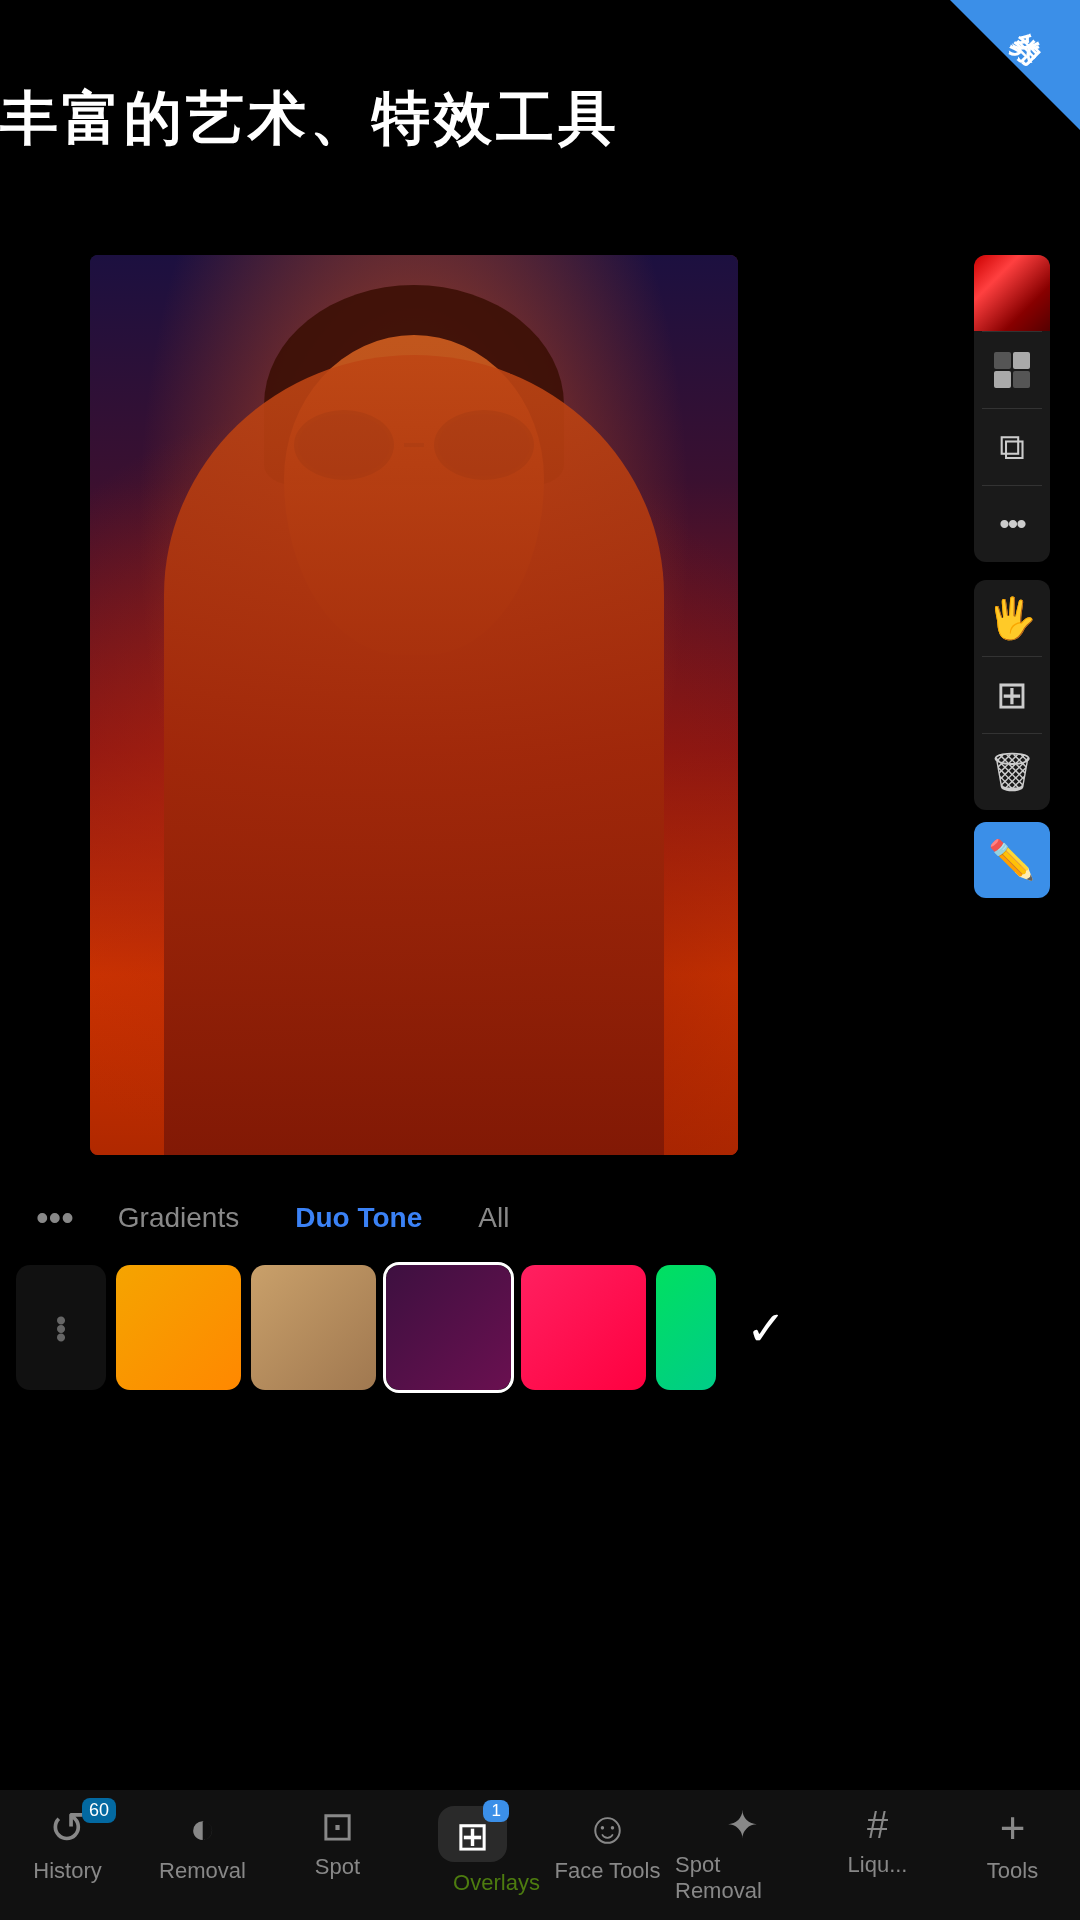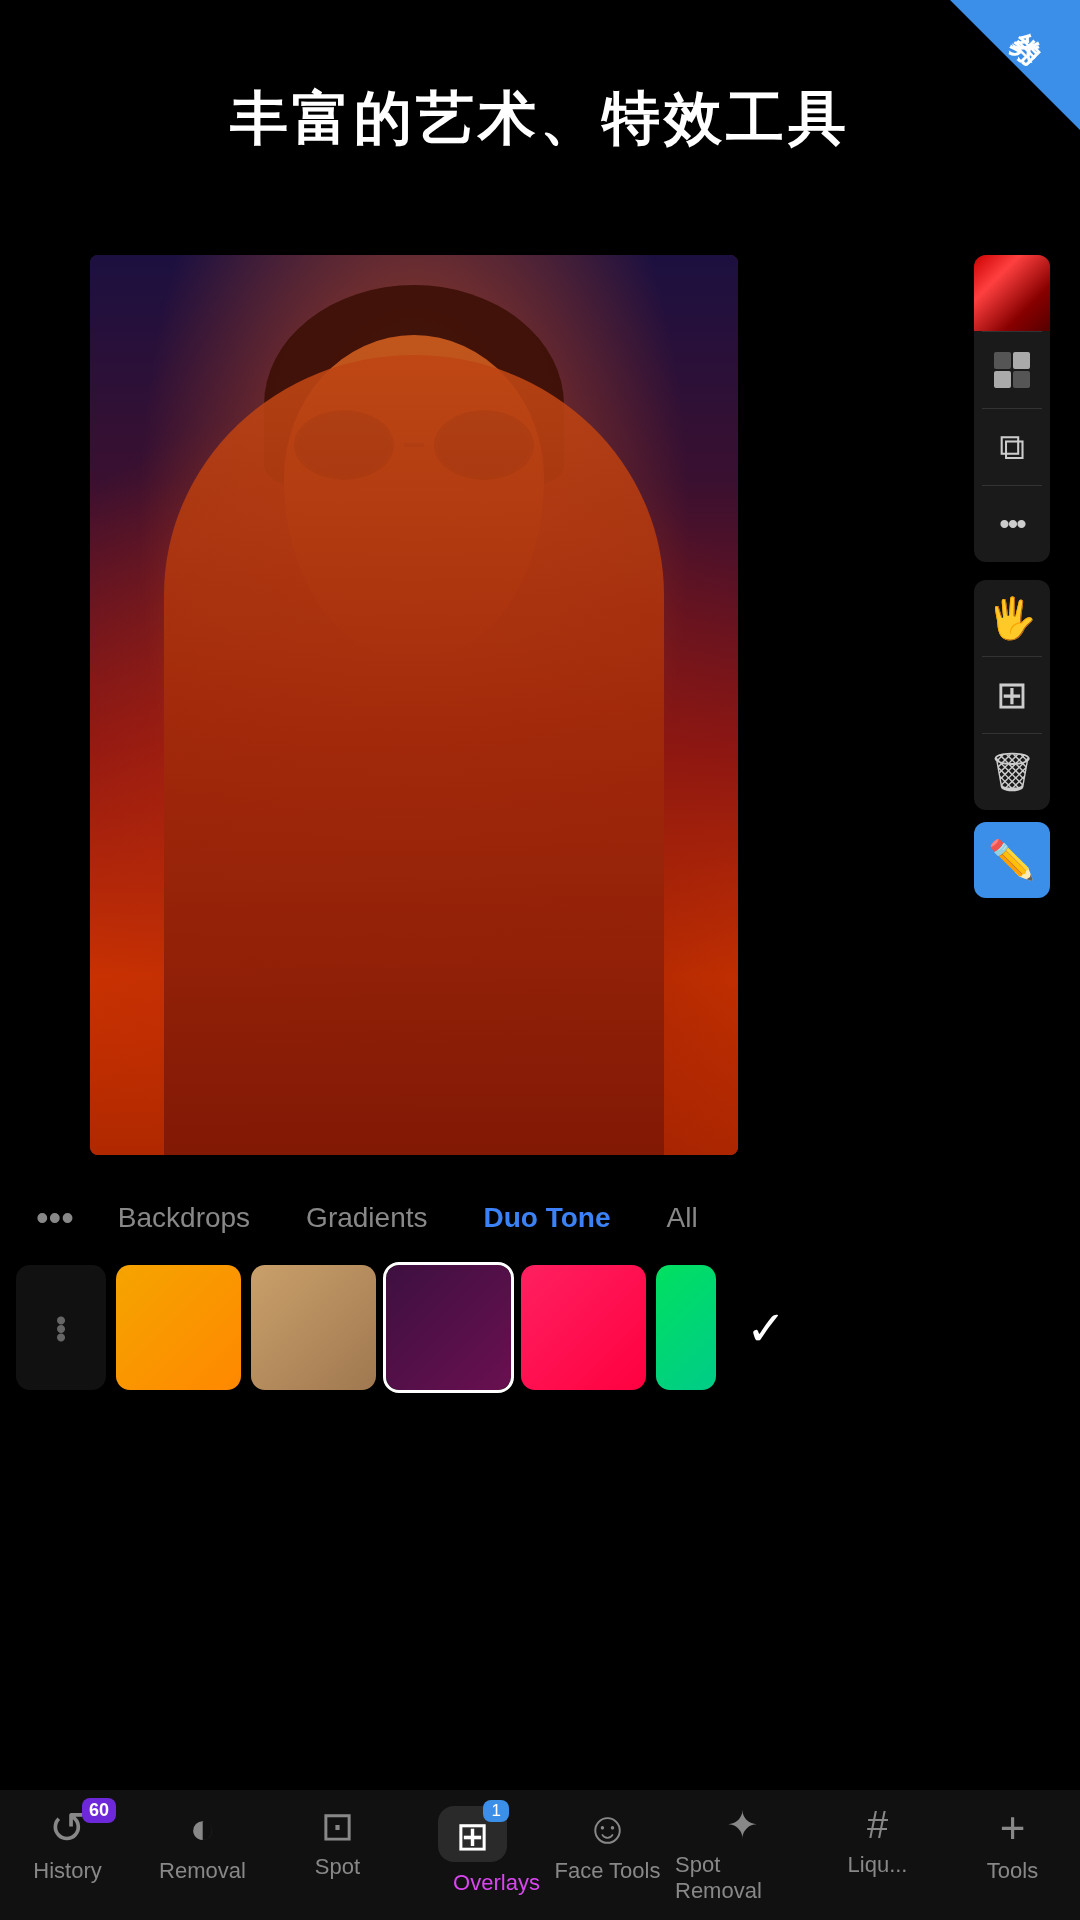--- a/index.html
+++ b/index.html
@@ -36,21 +36,21 @@
       writing-mode: vertical-rl;
       letter-spacing: 2px;
     }
 
     
     .page-title {
       position: absolute;
       top: 80px;
       left: 0;
       right: 0;
-      text-align: center;
+      text-align: left;
       color: #fff;
       font-size: 58px;
       font-weight: bold;
       letter-spacing: 4px;
     }
 
     
     .image-container {
       position: absolute;
       top: 255px;
@@ -332,21 +332,21 @@
     .nav-icon.active {
       color: #fff;
     }
 
     .nav-label {
       font-size: 22px;
       color: #888;
     }
 
     .nav-label.active {
-      color: #d946ef;
+      color: #4d7c0f;
       margin-left: 48px;
     }
 
     .nav-active-bg {
       background: #2a2a2a;
       border-radius: 16px;
       padding: 10px 18px 6px;
     }
 
     .badge-num {
@@ -430,21 +430,20 @@
     </div>
   </div>
 
   <div class="toolbar-btn-blue">
     <span class="toolbar-icon" style="color:#fff; font-size:38px;">✏️</span>
   </div>
 </div>
 
 <div class="category-tabs">
   <div class="tab-item" style="font-size:36px; padding: 8px 16px;">•••</div>
-  <div class="tab-item">Backdrops</div>
   <div class="tab-item">Gradients</div>
   <div class="tab-item active">Duo Tone</div>
   <div class="tab-item">All</div>
 </div>
 
 <div class="swatches-row">
   <div class="swatch-menu">
     <span style="transform:rotate(90deg); display:block; letter-spacing:-2px; font-size:30px; color:#666;">•••</span>
   </div>
   <div class="swatch" style="background: linear-gradient(135deg, #f5a400 0%, #ff8800 100%);"></div>
@@ -455,21 +454,21 @@
   <div class="swatch-check">
     <span style="color:#fff; font-size:48px;">✓</span>
   </div>
 </div>
 
 <div class="bottom-nav">
 
   <div class="nav-item">
     <div style="position:relative;">
       <span class="nav-icon" style="font-size:44px;">↺</span>
-      <span class="badge-num" style="position:absolute; top:-8px; right:-30px; background:#6d28d9; color:#fff; font-size:18px; border-radius:8px; padding:2px 7px;font-weight:bold;">60</span>
+      <span class="badge-num" style="position:absolute; top:-8px; right:-30px; background:#0369a1; color:#fff; font-size:18px; border-radius:8px; padding:2px 7px;">60</span>
     </div>
     <span class="nav-label">History</span>
   </div>
 
   <div class="nav-item">
     <span class="nav-icon" style="font-size:44px;">◐</span>
     <span class="nav-label">Removal</span>
   </div>
 
   <div class="nav-item">

